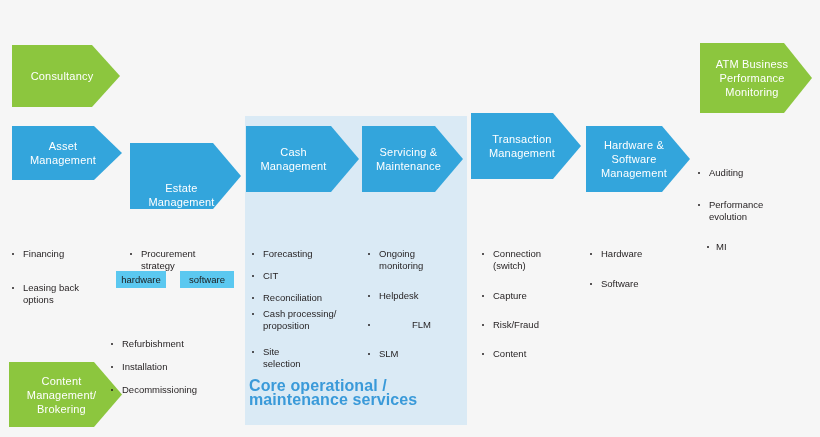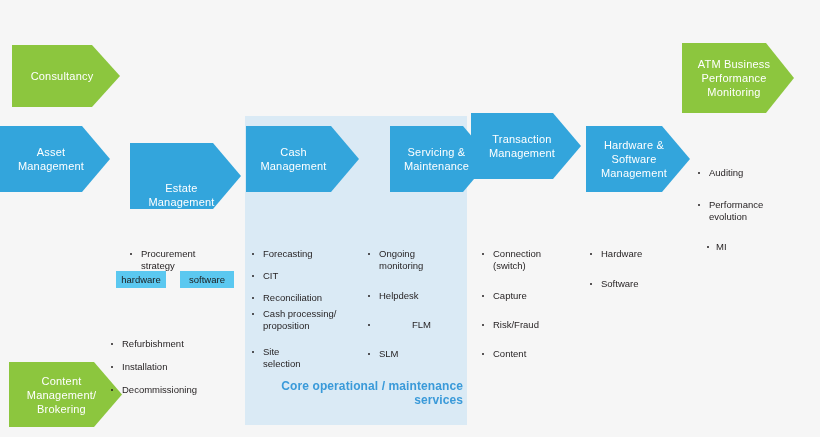--- a/index.html
+++ b/index.html
@@ -36,24 +36,24 @@
 
   
   .panel{
     position:absolute;
     background:#daeaf5;
     box-sizing:border-box;
   }
   .panel-caption{
     position:absolute;
     color:#3a9ad9;
-    font-size:12px;
+    font-size:16px;
     font-weight:bold;
     line-height:14px;
-    text-align:right;
+    text-align:left;
     letter-spacing:.1px;
   }
 
   
   .blist{position:absolute;margin-top:32px;}
   .bitem{
     position:relative;
     font-size:9.5px;
     line-height:12px;
     color:#231f20;
@@ -99,49 +99,49 @@
   </div>
 
   <div class="chev green arrow-28" style="left:9px;top:362px;width:113px;height:65px;">
     <div>
       <span>Content</span>
       <span>Management/</span>
       <span>Brokering</span>
     </div>
   </div>
 
-  <div class="chev green arrow-28" style="left:682px;top:43px;width:112px;height:70px;">
+  <div class="chev green arrow-28" style="left:700px;top:43px;width:112px;height:70px;">
     <div>
       <span>ATM Business</span>
       <span>Performance</span>
       <span>Monitoring</span>
     </div>
   </div>
 
-  <div class="chev blue arrow-28" style="left:0;top:126px;width:110px;height:66px;">
+  <div class="chev blue arrow-28" style="left:12px;top:126px;width:110px;height:54px;">
     <div>
       <span>Asset</span>
       <span>Management</span>
     </div>
   </div>
 
   <div class="chev blue arrow-28" style="left:130px;top:143px;width:111px;height:66px;align-items:flex-end;">
     <div>
       <span>Estate</span>
       <span>Management</span>
     </div>
   </div>
 
   <div class="chev blue arrow-28" style="left:246px;top:126px;width:113px;height:66px;padding:0 26px 0 8px;">
     <div>
       <span>Cash Management</span>
     </div>
   </div>
 
-  <div class="chev blue arrow-28" style="left:362px;top:126px;width:101px;height:66px;margin-left:28px;">
+  <div class="chev blue arrow-28" style="left:362px;top:126px;width:101px;height:66px;">
     <div>
       <span>Servicing &amp;</span>
       <span>Maintenance</span>
     </div>
   </div>
 
   <div class="chev blue arrow-28" style="left:471px;top:113px;width:110px;height:66px;">
     <div>
       <span>Transaction</span>
       <span>Management</span>
@@ -149,20 +149,24 @@
   </div>
 
   <div class="chev blue arrow-28" style="left:586px;top:126px;width:104px;height:66px;">
     <div>
       <span>Hardware &amp;</span>
       <span>Software</span>
       <span>Management</span>
     </div>
   </div>
 
+  <div class="blist" style="left:10px;top:216px;width:105px;">
+    <div class="bitem" style="margin-bottom:22px;">Financing</div>
+    <div class="bitem">Leasing back<br>options</div>
+  </div>
 
   <div class="blist" style="left:128px;top:216px;width:108px;">
     <div class="bitem">Procurement<br>strategy</div>
   </div>
 
   <div class="tag" style="left:116px;top:271px;width:50px;">hardware</div>
   <div class="tag" style="left:180px;top:271px;width:54px;">software</div>
 
   <div class="blist" style="left:100px;top:306px;width:140px;">
     <div class="bitem indent" style="margin-bottom:11px;">Refurbishment</div>

